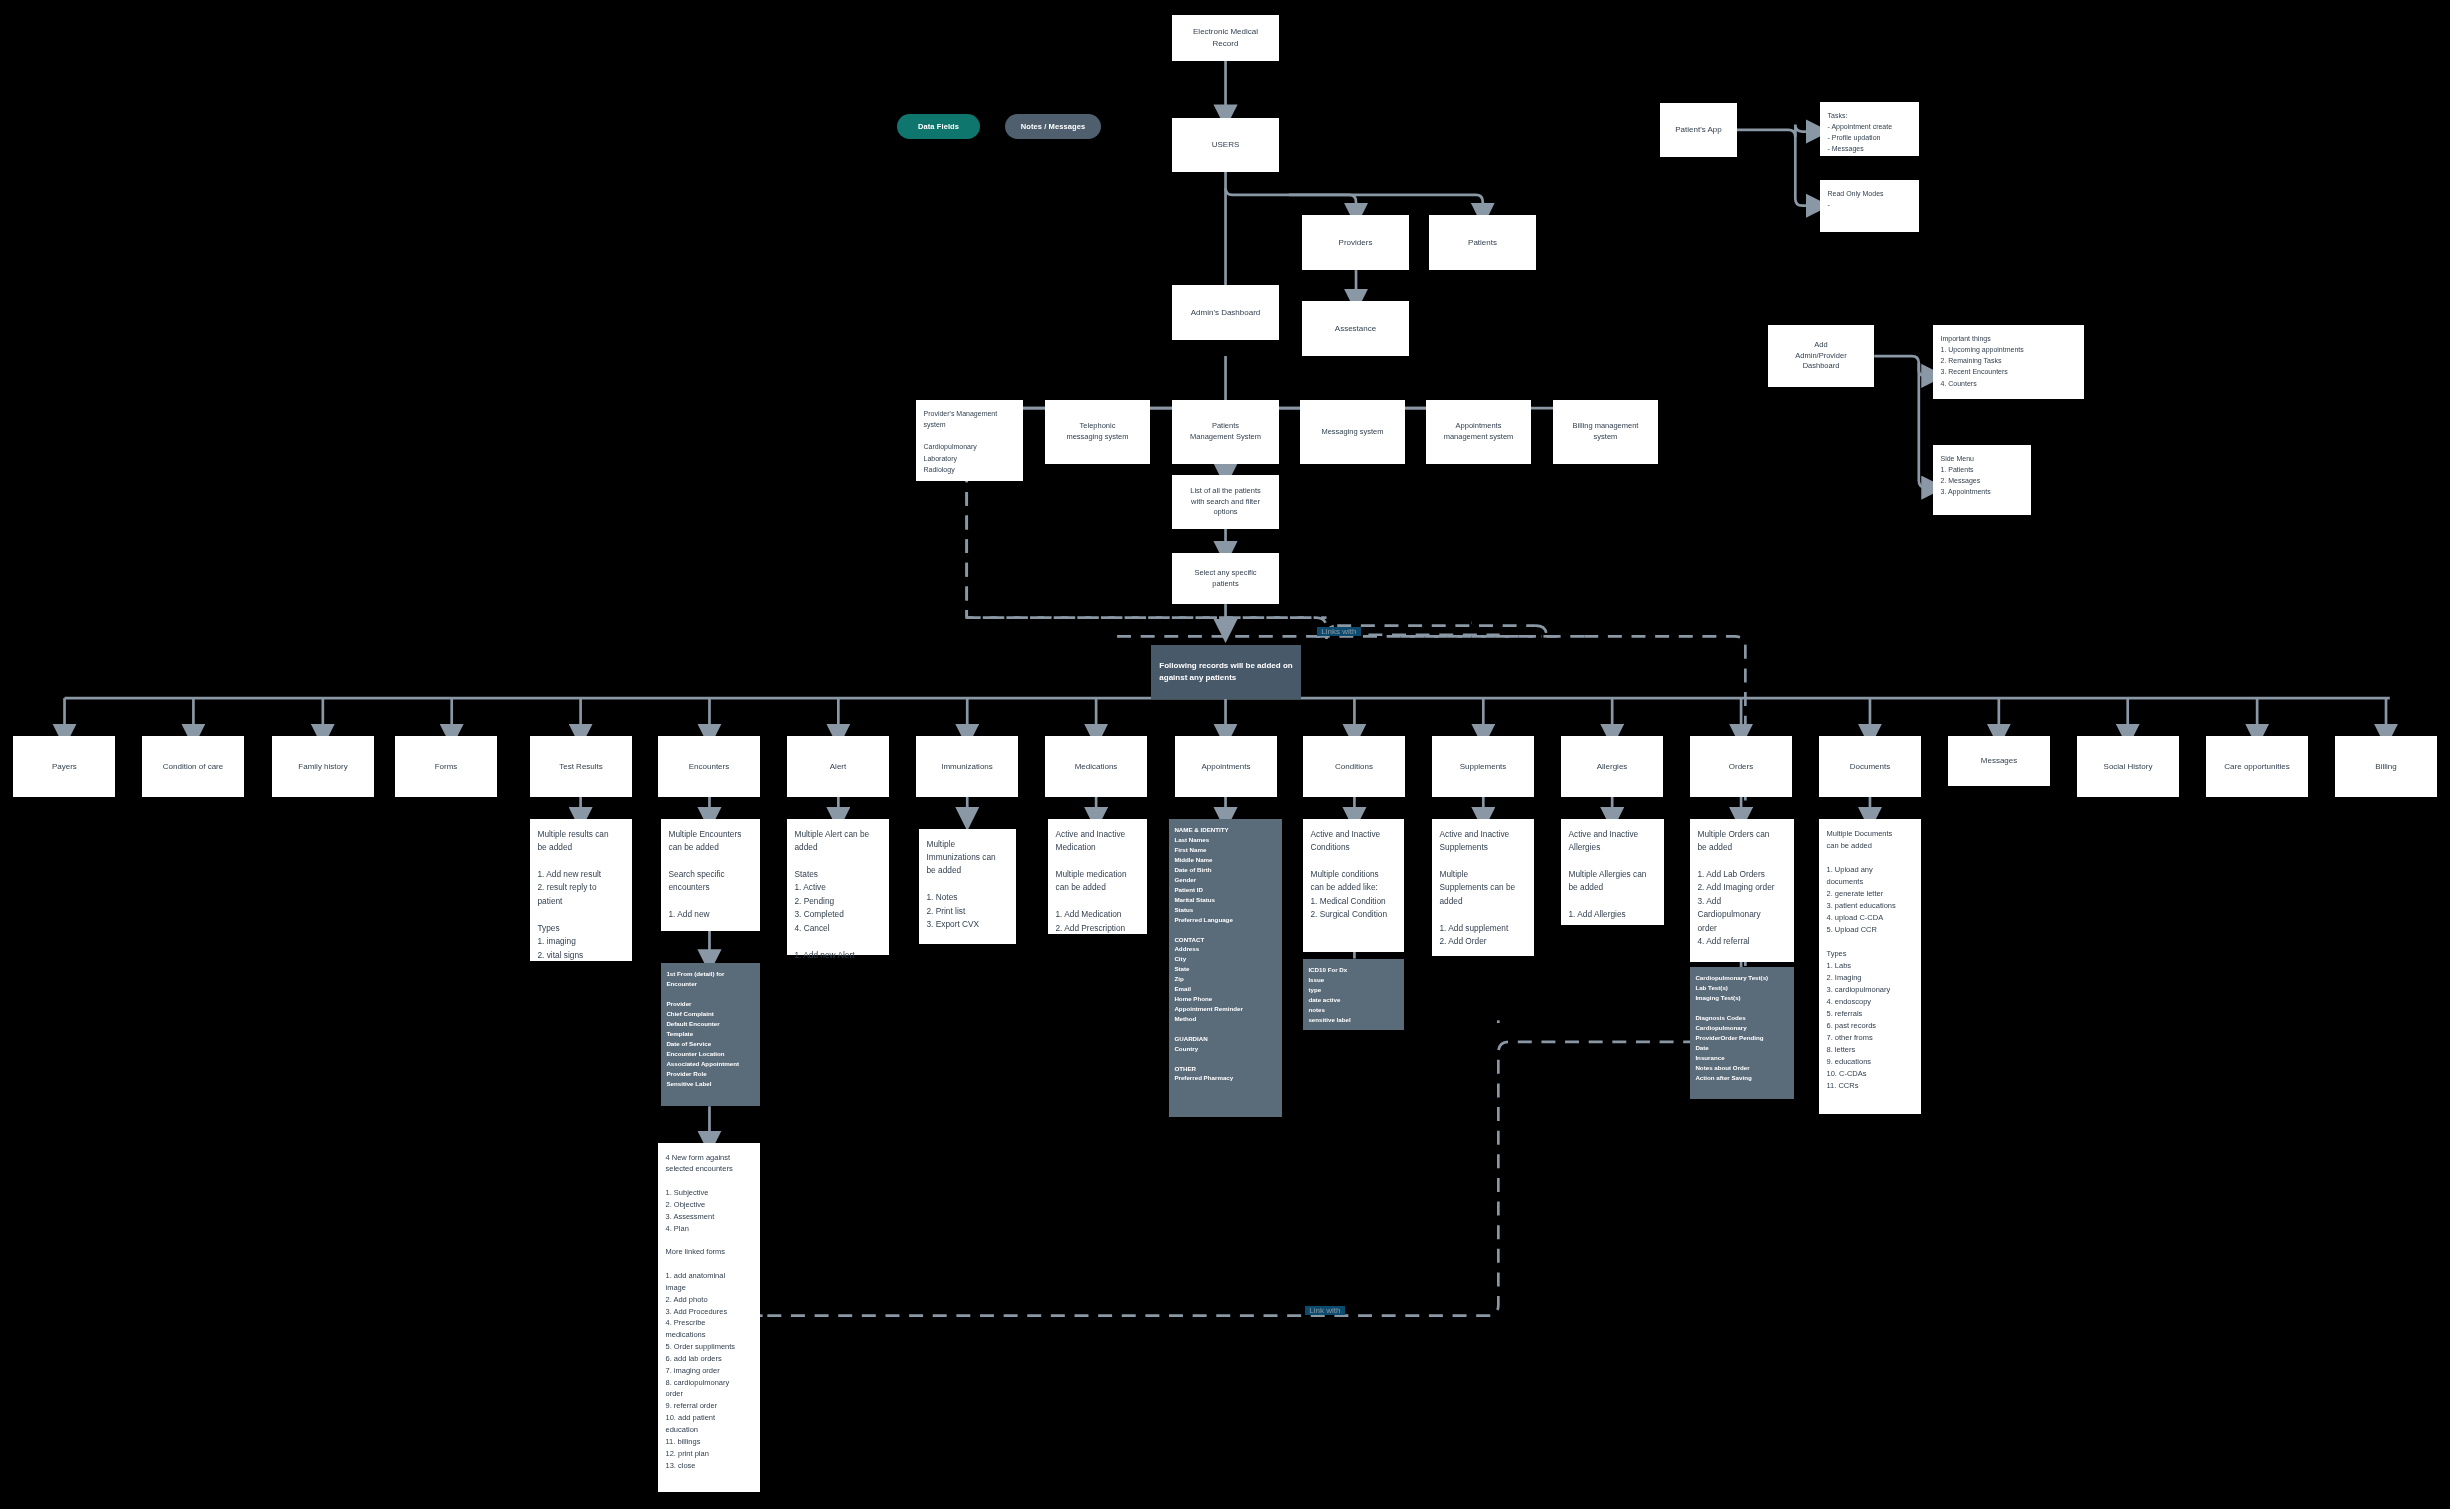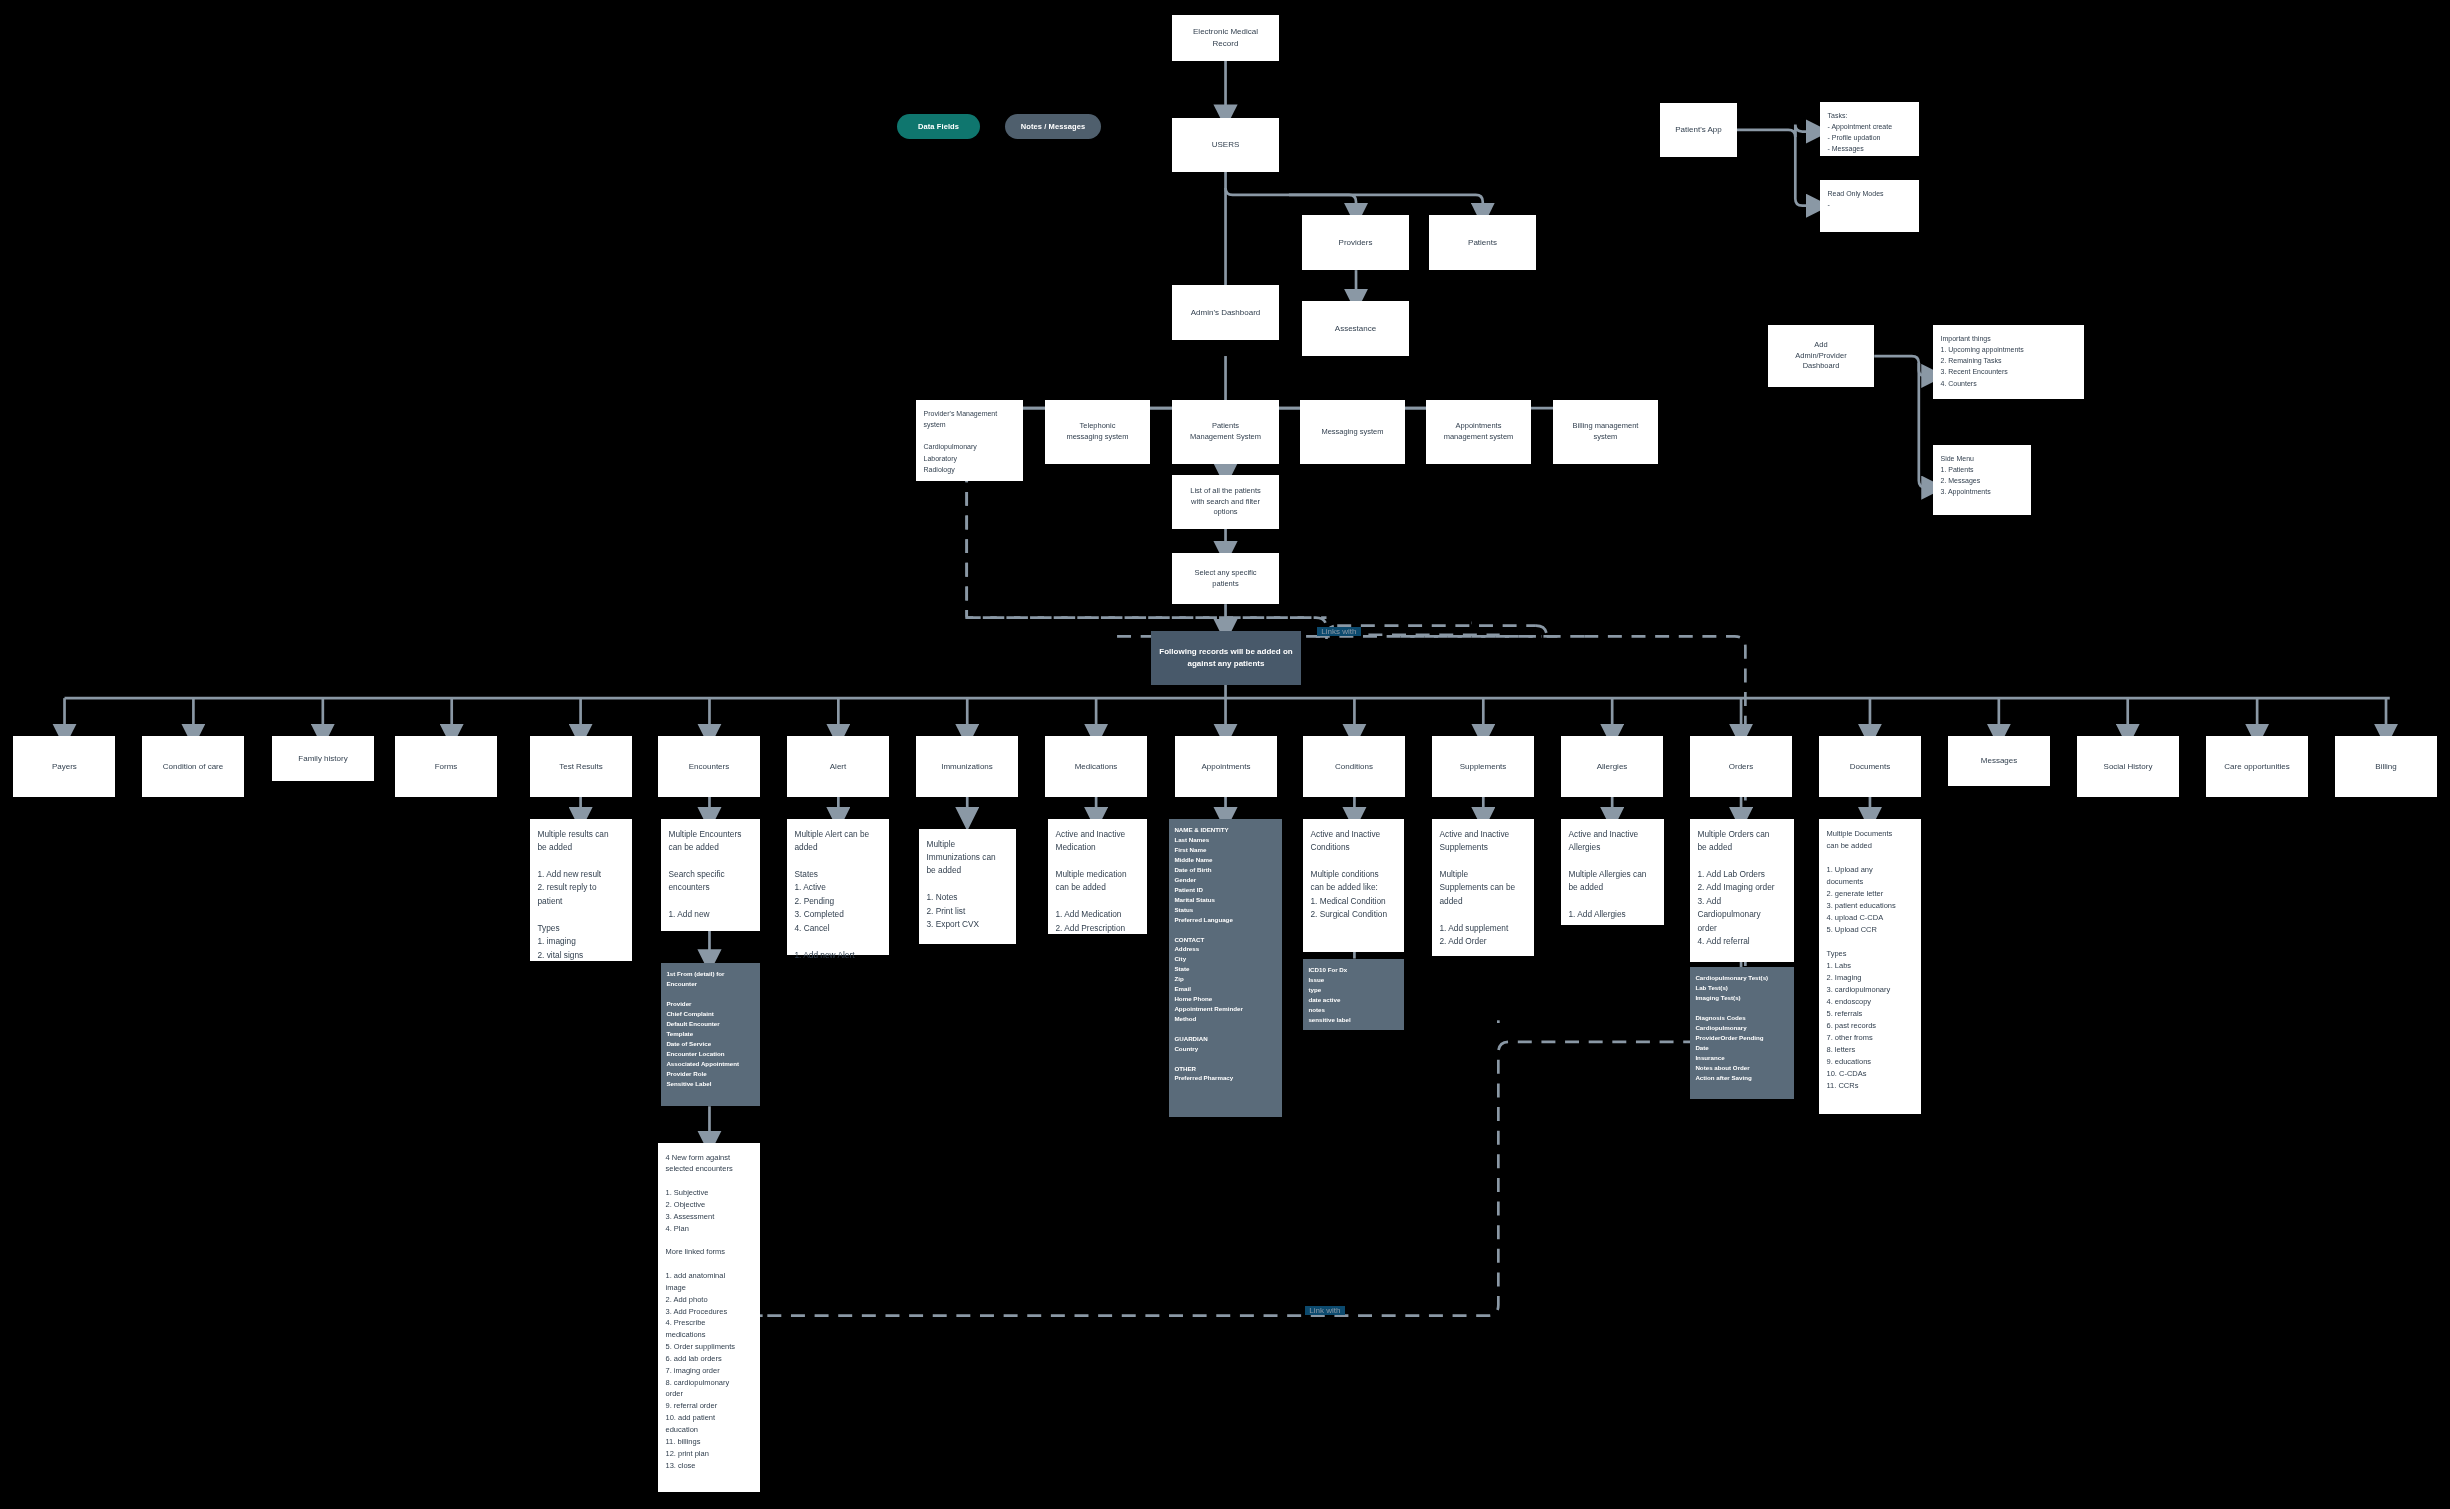--- a/index.html
+++ b/index.html
@@ -55,23 +55,24 @@
     white-space: pre-line;
     padding: 6.4px 5.4px;
   }
   .node.darkcenter {
     background: #48596a;
     color: #ffffff;
     font-weight: bold;
     font-size: 8px;
     align-items: center;
     justify-content: center;
-    text-align: center;
+    text-align: left;
     white-space: pre-line;
     line-height: 1.5;
+    margin-top: 14px;
   }
   .pill {
     position: absolute;
     border-radius: 537px;
     display: flex;
     align-items: center;
     justify-content: center;
     color: #ffffff;
     font-weight: bold;
     font-size: 7.5px;
@@ -333,21 +334,21 @@
   <div class="edge-label" style="left:1305px; top:1306px;">
     <span>Link with</span>
   </div>
 
   <div class="node" style="left:13.4px; top:736px; width:102px; height:61px;">
     <span>Payers</span>
     </div>
   <div class="node" style="left:142px; top:736px; width:102px; height:61px;">
     <span>Condition of care</span>
     </div>
-  <div class="node" style="left:272px; top:736px; width:102px; height:45px;">
+  <div class="node" style="left:272px; top:736px; width:102px; height:61px;">
     <span>Family history</span>
     </div>
   <div class="node" style="left:395px; top:736px; width:102px; height:61px;">
     <span>Forms</span>
     </div>
   <div class="node" style="left:530px; top:736px; width:102px; height:61px;">
     <span>Test Results</span>
     </div>
   <div class="node" style="left:658px; top:736px; width:102px; height:61px;">
     <span>Encounters</span>

